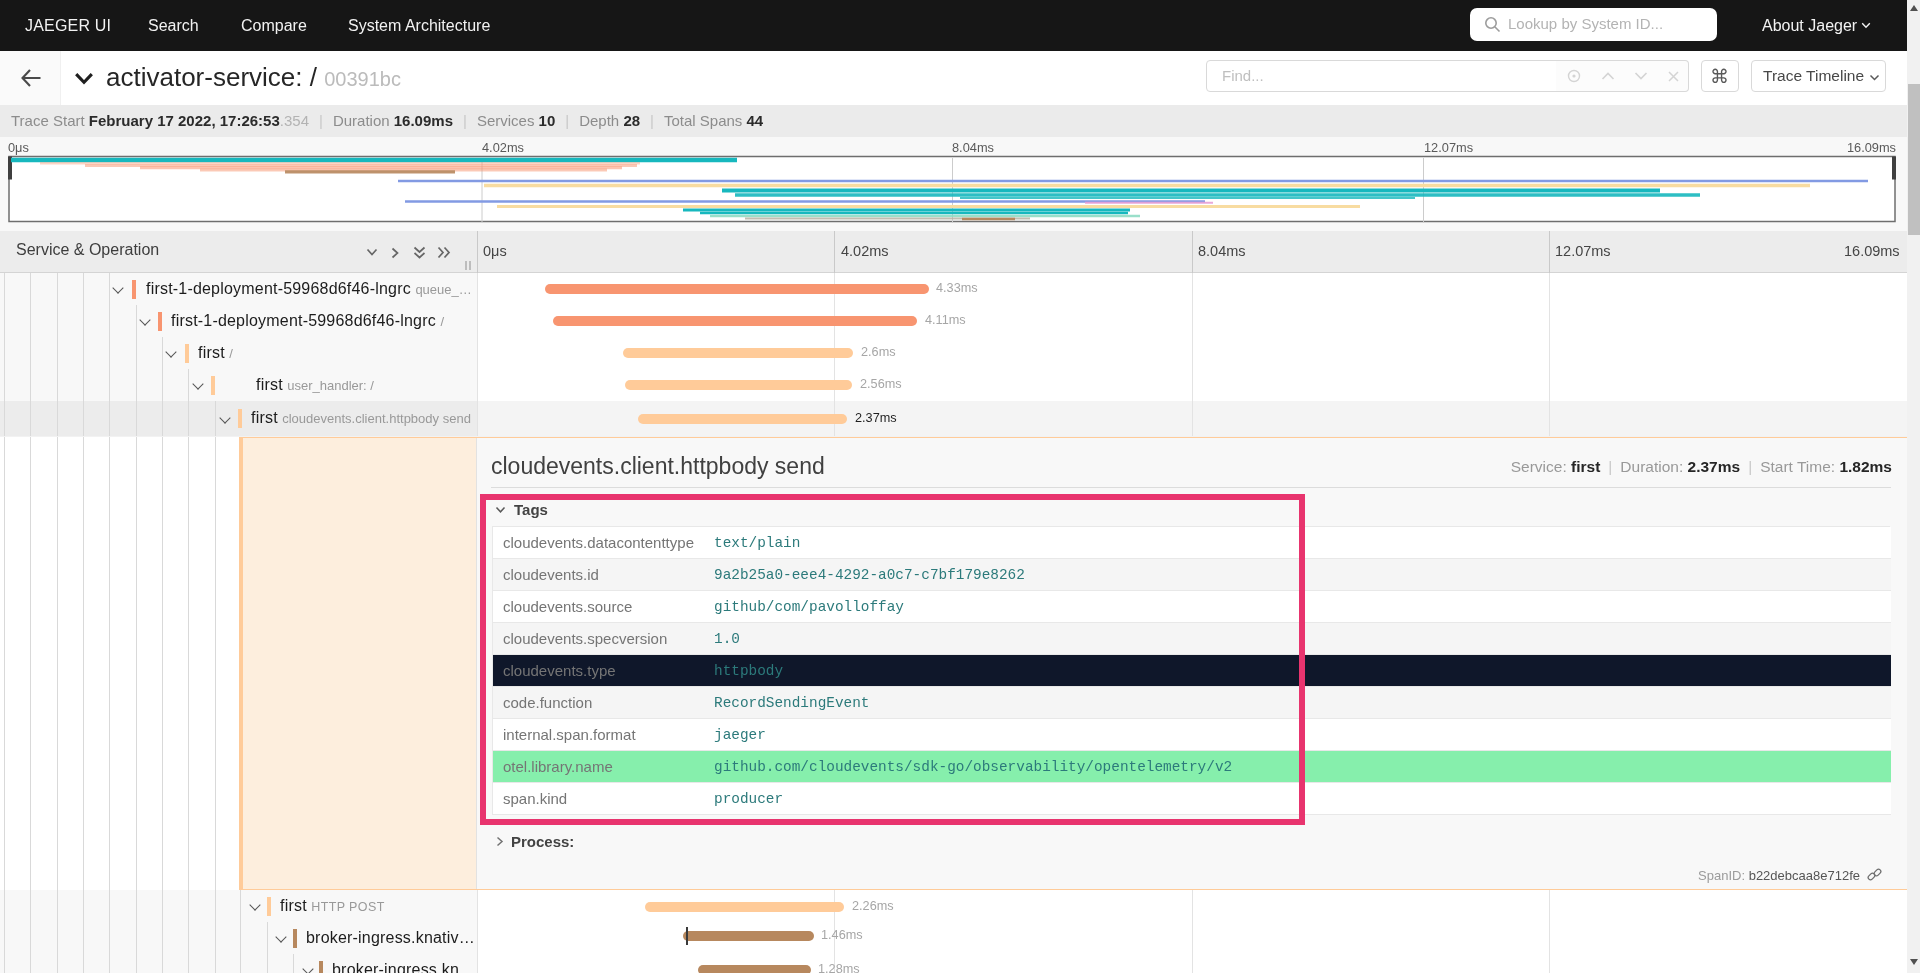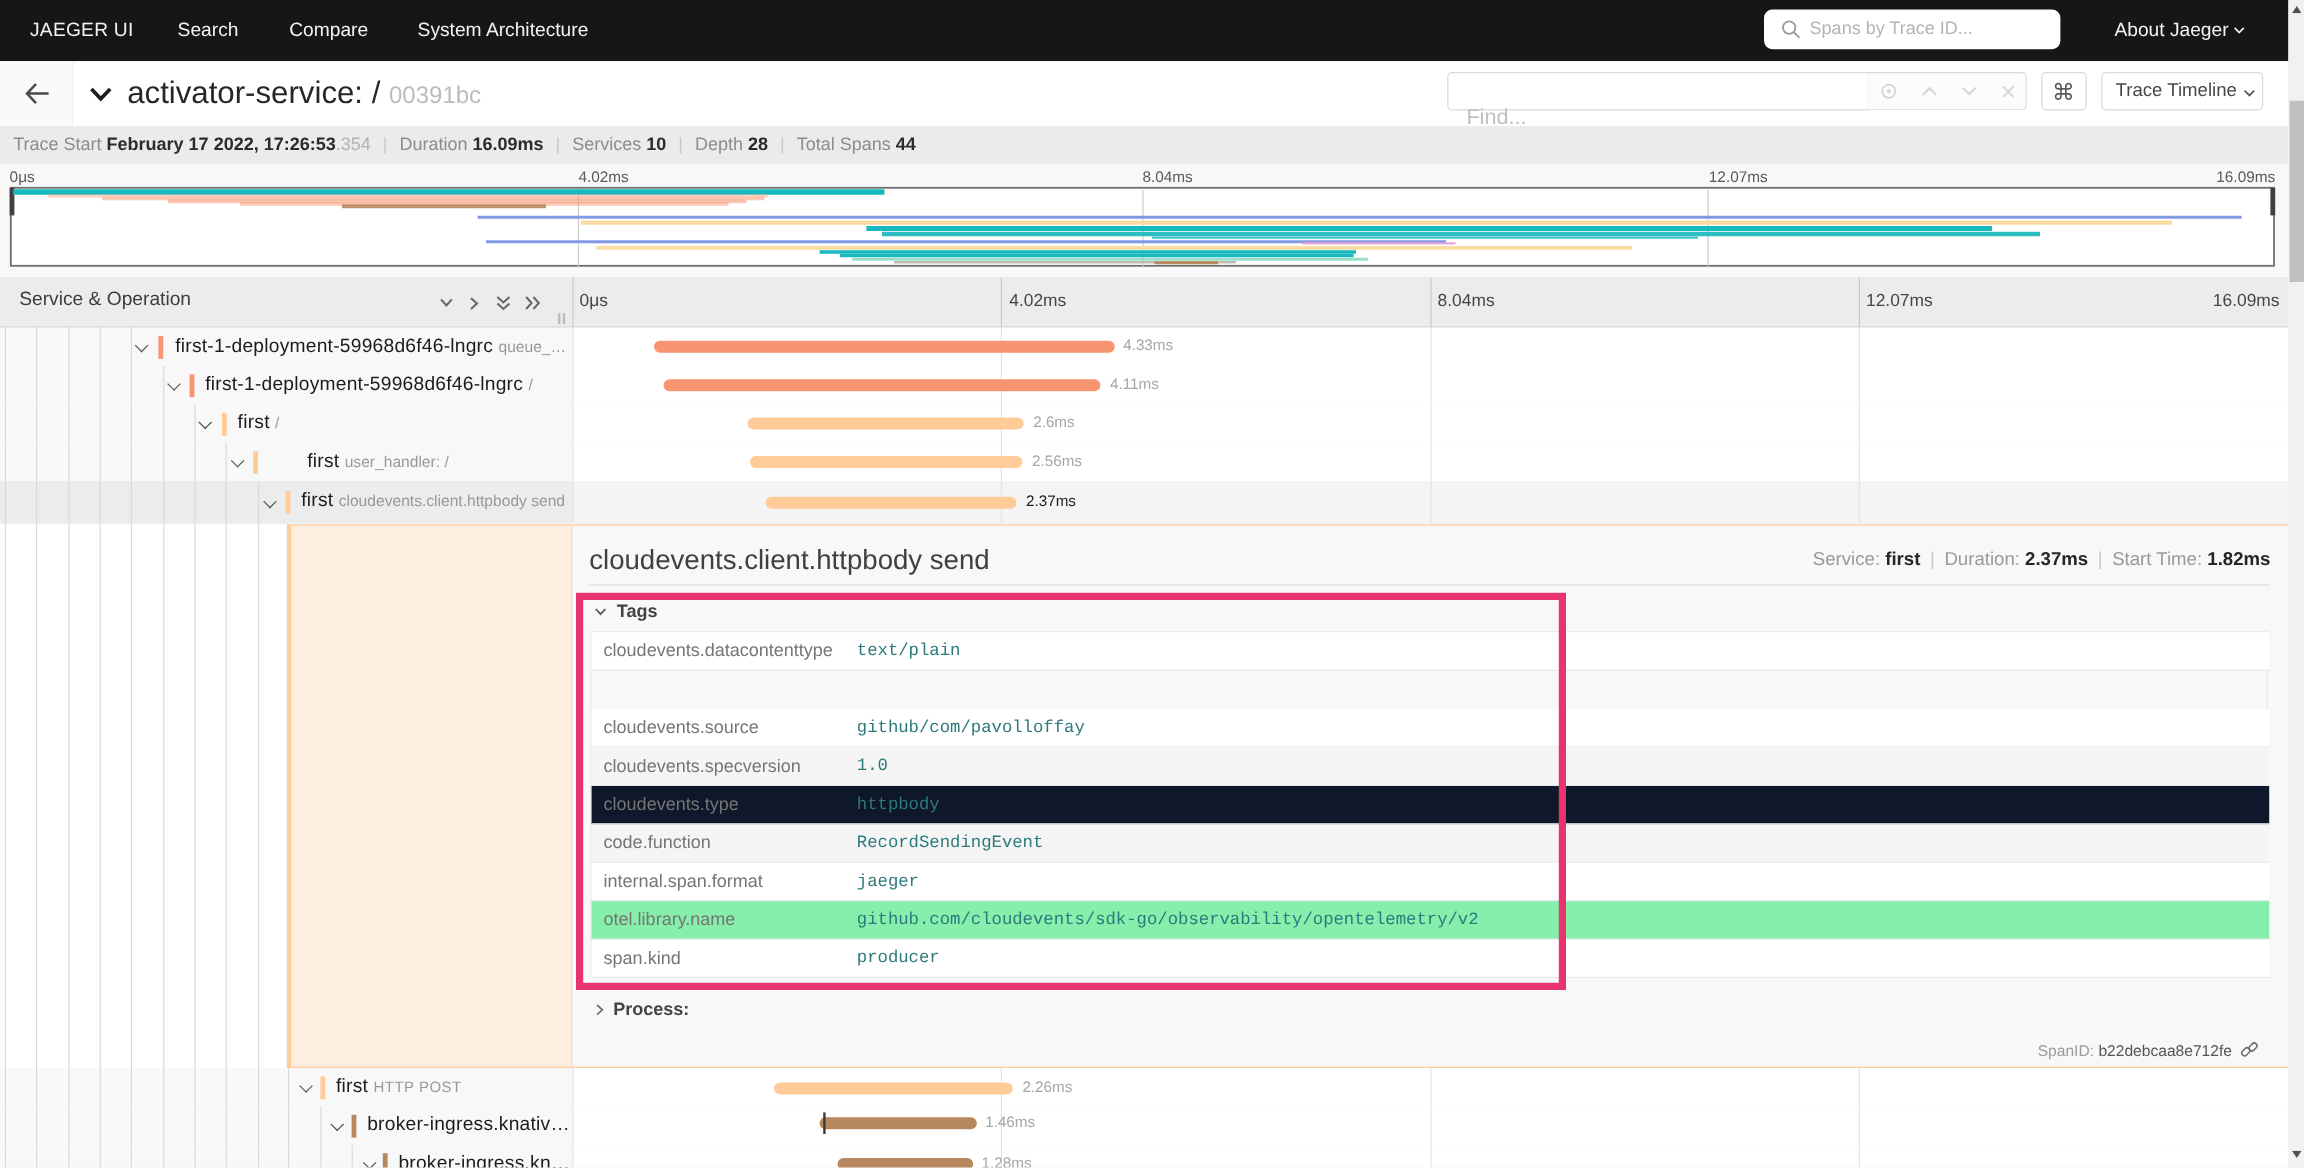--- a/index.html
+++ b/index.html
@@ -57,41 +57,41 @@
 <div id="nav">
   <div class="item" style="left:25px; font-size:16px; letter-spacing:0.2px;">JAEGER UI</div>
   <div class="item" style="left:148px;">Search</div>
   <div class="item" style="left:241px;">Compare</div>
   <div class="item" style="left:348px;">System Architecture</div>
   <div id="lookup">
     <svg class="abs" style="left:14px;top:8px;" width="17" height="17" viewBox="0 0 17 17">
           <circle cx="7" cy="7" r="5.2" fill="none" stroke="#9c9c9c" stroke-width="1.6"></circle>
           <line x1="11" y1="11" x2="15.5" y2="15.5" stroke="#9c9c9c" stroke-width="1.6"></line>
         </svg>
-    <span class="ph">Spans by Trace ID...</span>
+    <span class="ph">Lookup by System ID...</span>
   </div>
   <div class="item" style="left:1762px;">About Jaeger</div>
   <svg class="abs" style="left:1861px;top:22px;" width="10" height="7" viewBox="0 0 10 7">
         <polyline points="1.2,1.2 5,5.2 8.8,1.2" fill="none" stroke="#f2f2f2" stroke-width="1.4"></polyline>
       </svg>
 </div>
 
 <div id="hbar">
   <div id="backbtn">
     <svg class="abs" style="left:19px;top:15px;" width="24" height="24" viewBox="0 0 24 24">
           <path d="M21.5 12 H4 M11 4 L3.5 12 L11 20" fill="none" stroke="#4a4a4a" stroke-width="2.1"></path>
         </svg>
   </div>
   <svg class="abs" style="left:74px;top:21px;" width="20" height="13" viewBox="0 0 20 13">
         <polyline points="2.2,2.2 10,10.3 17.8,2.2" fill="none" stroke="#1f1f1f" stroke-width="3.1"></polyline>
       </svg>
   <div class="title">activator-service: / <span class="tid" style="font-size:20px;">00391bc</span></div>
 
   <div class="btn" style="left:1206px; width:351px; border-radius:4px 0 0 4px;"></div>
-  <div class="abs" style="left:1222px; top:16px; font-size:18px; color:#bfbfbf;margin-top:20px;">Find...</div>
+  <div class="abs" style="left:1222px; top:16px; font-size:15px; color:#bfbfbf;">Find...</div>
   <div class="btn" style="left:1556px; width:133px; border-left:none; border-radius:0 4px 4px 0; background:#fcfcfc;"></div>
   <svg class="abs" style="left:1566px;top:17px;" width="16" height="16" viewBox="0 0 16 16">
         <circle cx="8" cy="8" r="5.5" fill="none" stroke="#d4d4d4" stroke-width="1.4"></circle>
         <circle cx="8" cy="8" r="1.6" fill="#d4d4d4"></circle>
       </svg>
   <svg class="abs" style="left:1601px;top:20px;" width="14" height="10" viewBox="0 0 14 10">
         <polyline points="1.5,8 7,2.5 12.5,8" fill="none" stroke="#d4d4d4" stroke-width="1.6"></polyline>
       </svg>
   <svg class="abs" style="left:1634px;top:20px;" width="14" height="10" viewBox="0 0 14 10">
         <polyline points="1.5,2 7,7.5 12.5,2" fill="none" stroke="#d4d4d4" stroke-width="1.6"></polyline>
@@ -320,20 +320,24 @@
   <svg class="abs" style="left:495px;top:69px;" width="11" height="8" viewBox="0 0 11 8">
         <polyline points="1.5,1.5 5.5,5.8 9.5,1.5" fill="none" stroke="#595959" stroke-width="1.5"></polyline>
       </svg>
   <div class="abs" style="left:514px;top:64px;font-size:15px;font-weight:bold;color:#434343;">Tags</div>
 
   <div class="abs" style="left:492px;top:89px;width:1398px;border-top:1px solid #e8e8e8;border-left:1px solid #e8e8e8;border-right:1px solid #e8e8e8;">
     <div class="tagrow" style="top:0;background:#fff;">
           <span class="tkey">cloudevents.datacontenttype</span>
           <span class="tval">text/plain</span>
         </div>
+    <div class="tagrow" style="top:32px;background:#f5f5f5;">
+          <span class="tkey">cloudevents.id</span>
+          <span class="tval">9a2b25a0-eee4-4292-a0c7-c7bf179e8262</span>
+        </div>
     <div class="tagrow" style="top:64px;background:#fff;">
           <span class="tkey">cloudevents.source</span>
           <span class="tval">github/com/pavolloffay</span>
         </div>
     <div class="tagrow" style="top:96px;background:#f5f5f5;">
           <span class="tkey">cloudevents.specversion</span>
           <span class="tval">1.0</span>
         </div>
     <div class="tagrow" style="top:128px;background:#0f172a;">
           <span class="tkey">cloudevents.type</span>

